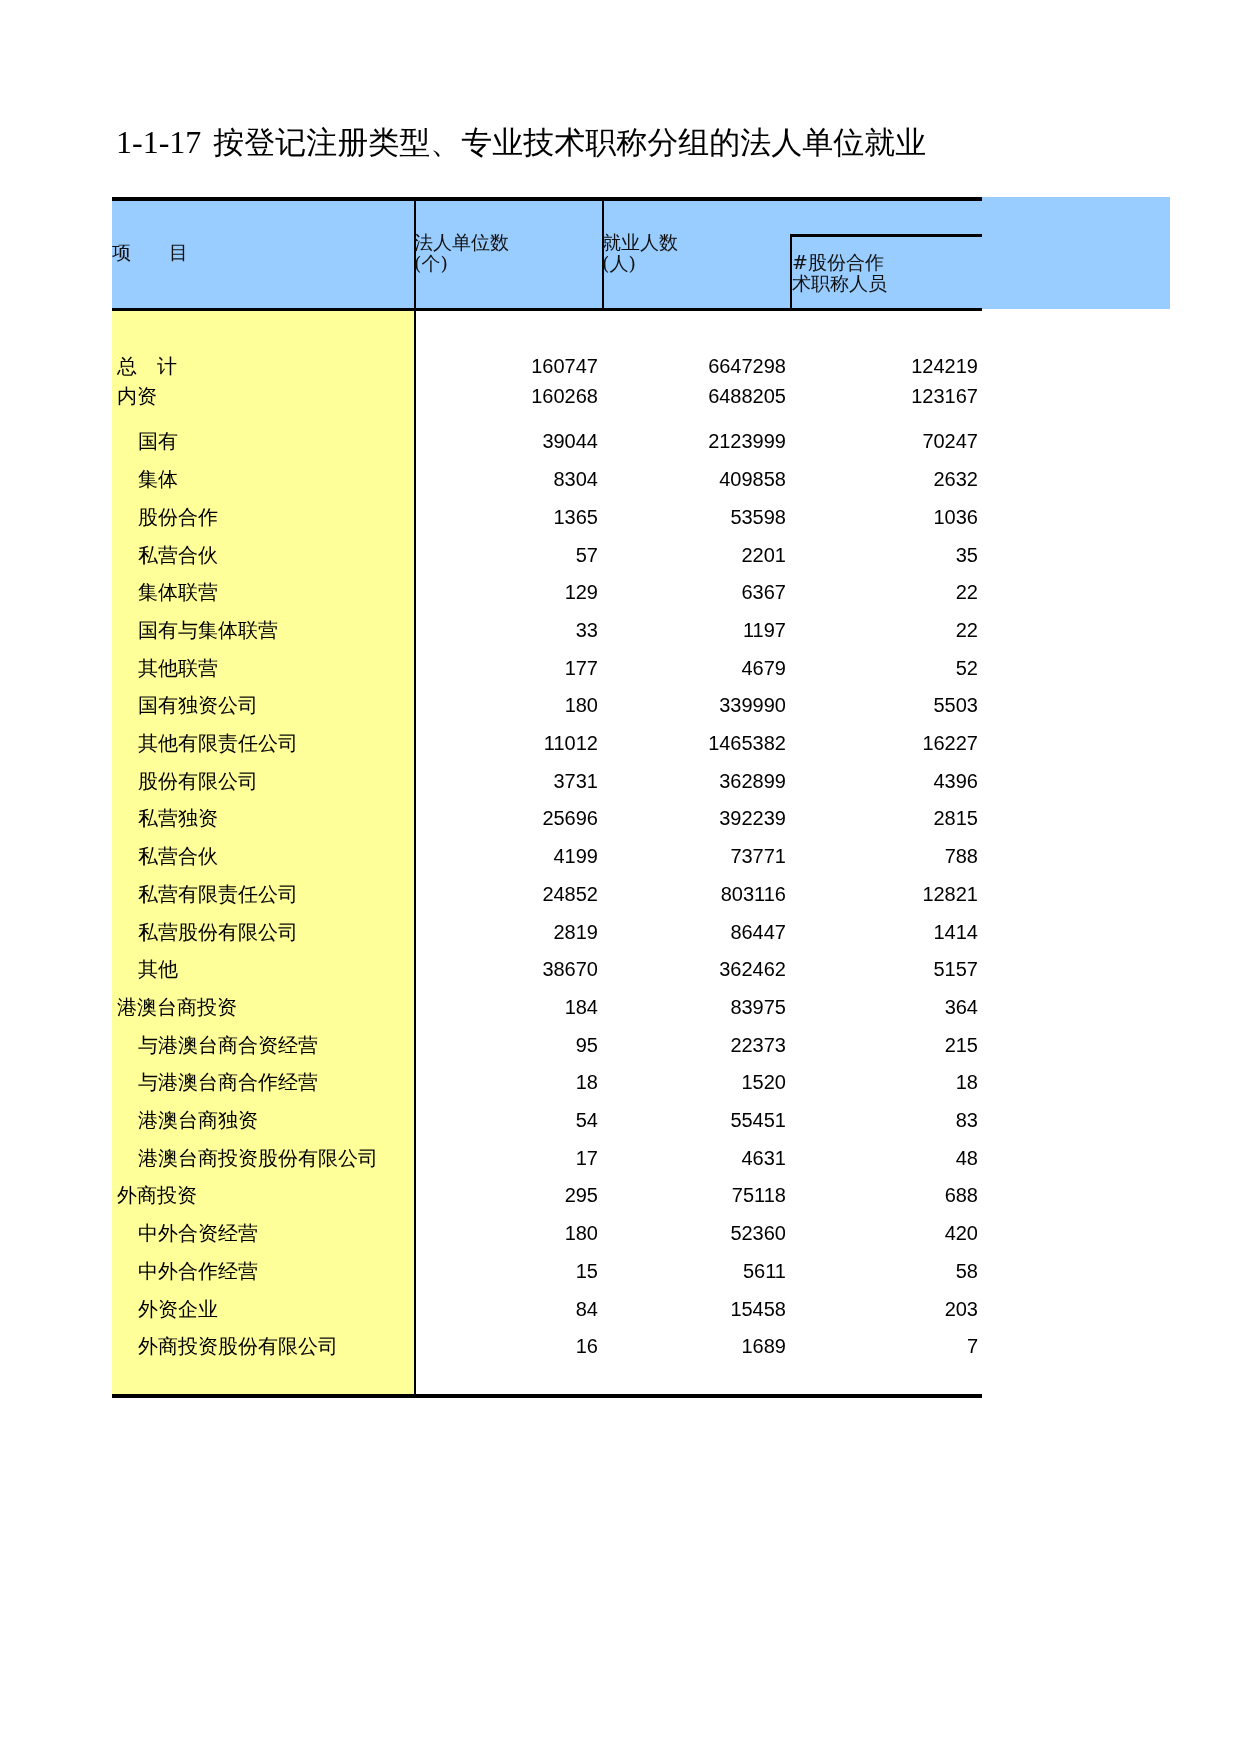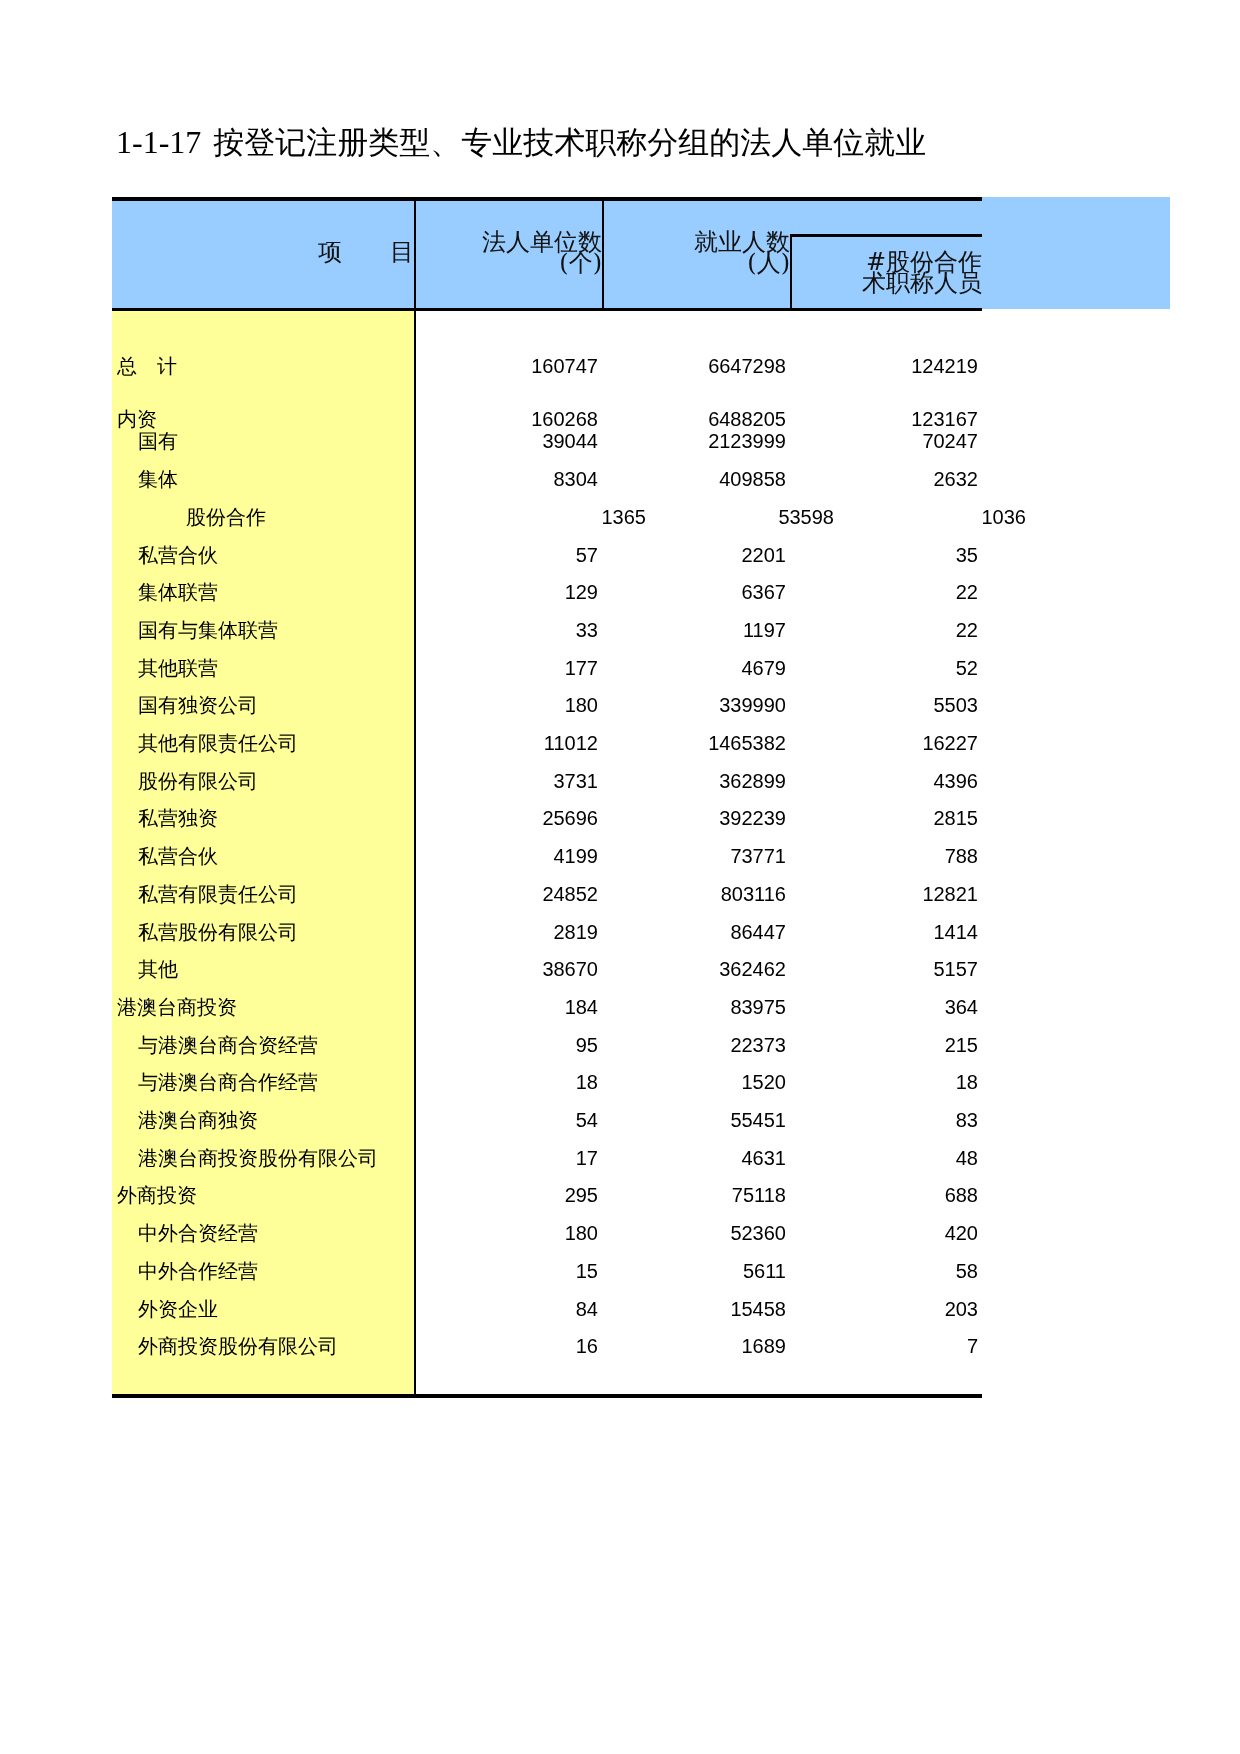--- a/index.html
+++ b/index.html
@@ -11,21 +11,21 @@
 
   .header-bg { position: absolute; left: 112px; top: 197px; width: 1058px; height: 112px; background: #99ccff; }
   .rule-top { position: absolute; left: 112px; top: 197px; width: 870px; height: 4px; background: #000; }
   .rule-mid { position: absolute; left: 112px; top: 308px; width: 870px; height: 3px; background: #000; }
   .rule-bot { position: absolute; left: 112px; top: 1394px; width: 870px; height: 4px; background: #000; }
   .rule-sub { position: absolute; left: 790px; top: 234px; width: 192px; height: 3px; background: #000; }
   .vline { position: absolute; width: 2px; background: #000; }
 
   .yellow-col { position: absolute; left: 112px; top: 311px; width: 302px; height: 1083px; background: #ffff99; }
 
-  .hcell { position: absolute; text-align: right; font-size: 24px; line-height: 21px; color: #111; }
+  .hcell { position: absolute; text-align: left; font-size: 19px; line-height: 21px; color: #111; }
 
   .row { position: absolute; left: 112px; width: 870px; height: 36px; line-height: 36px; }
   .row .label { position: absolute; left: 5px; font-size: 20px; white-space: nowrap;
                 font-family: "DejaVu Serif", "Liberation Serif", serif; }
   .row.sub .label { left: 26px; }
   .row .v { position: absolute; text-align: right; font-size: 20px;
             font-family: "Liberation Sans", "DejaVu Sans", sans-serif; }
   .row .v1 { left: 310px; width: 176px; }
   .row .v2 { left: 496px; width: 178px; }
   .row .v3 { left: 684px; width: 182px; }
@@ -64,39 +64,39 @@
   <div>术职称人员</div>
 </div>
 
 <div id="rows">
     <div class="row bold" style="top: 348px;">
       <span class="label">总　计</span>
       <span class="v v1">160747</span>
       <span class="v v2">6647298</span>
       <span class="v v3">124219</span>
     </div>
-    <div class="row bold" style="top: 401px;">
+    <div class="row bold" style="top: 378px;">
       <span class="label">内资</span>
       <span class="v v1">160268</span>
       <span class="v v2">6488205</span>
       <span class="v v3">123167</span>
     </div>
     <div class="row sub" style="top: 423.4px;">
       <span class="label">国有</span>
       <span class="v v1">39044</span>
       <span class="v v2">2123999</span>
       <span class="v v3">70247</span>
     </div>
     <div class="row sub" style="top: 461.1px;">
       <span class="label">集体</span>
       <span class="v v1">8304</span>
       <span class="v v2">409858</span>
       <span class="v v3">2632</span>
     </div>
-    <div class="row sub" style="top: 498.8px; margin-left: 48px;">
+    <div class="row sub" style="top: 498.8px;">
       <span class="label">股份合作</span>
       <span class="v v1">1365</span>
       <span class="v v2">53598</span>
       <span class="v v3">1036</span>
     </div>
     <div class="row sub" style="top: 536.5px;">
       <span class="label">私营合伙</span>
       <span class="v v1">57</span>
       <span class="v v2">2201</span>
       <span class="v v3">35</span>

